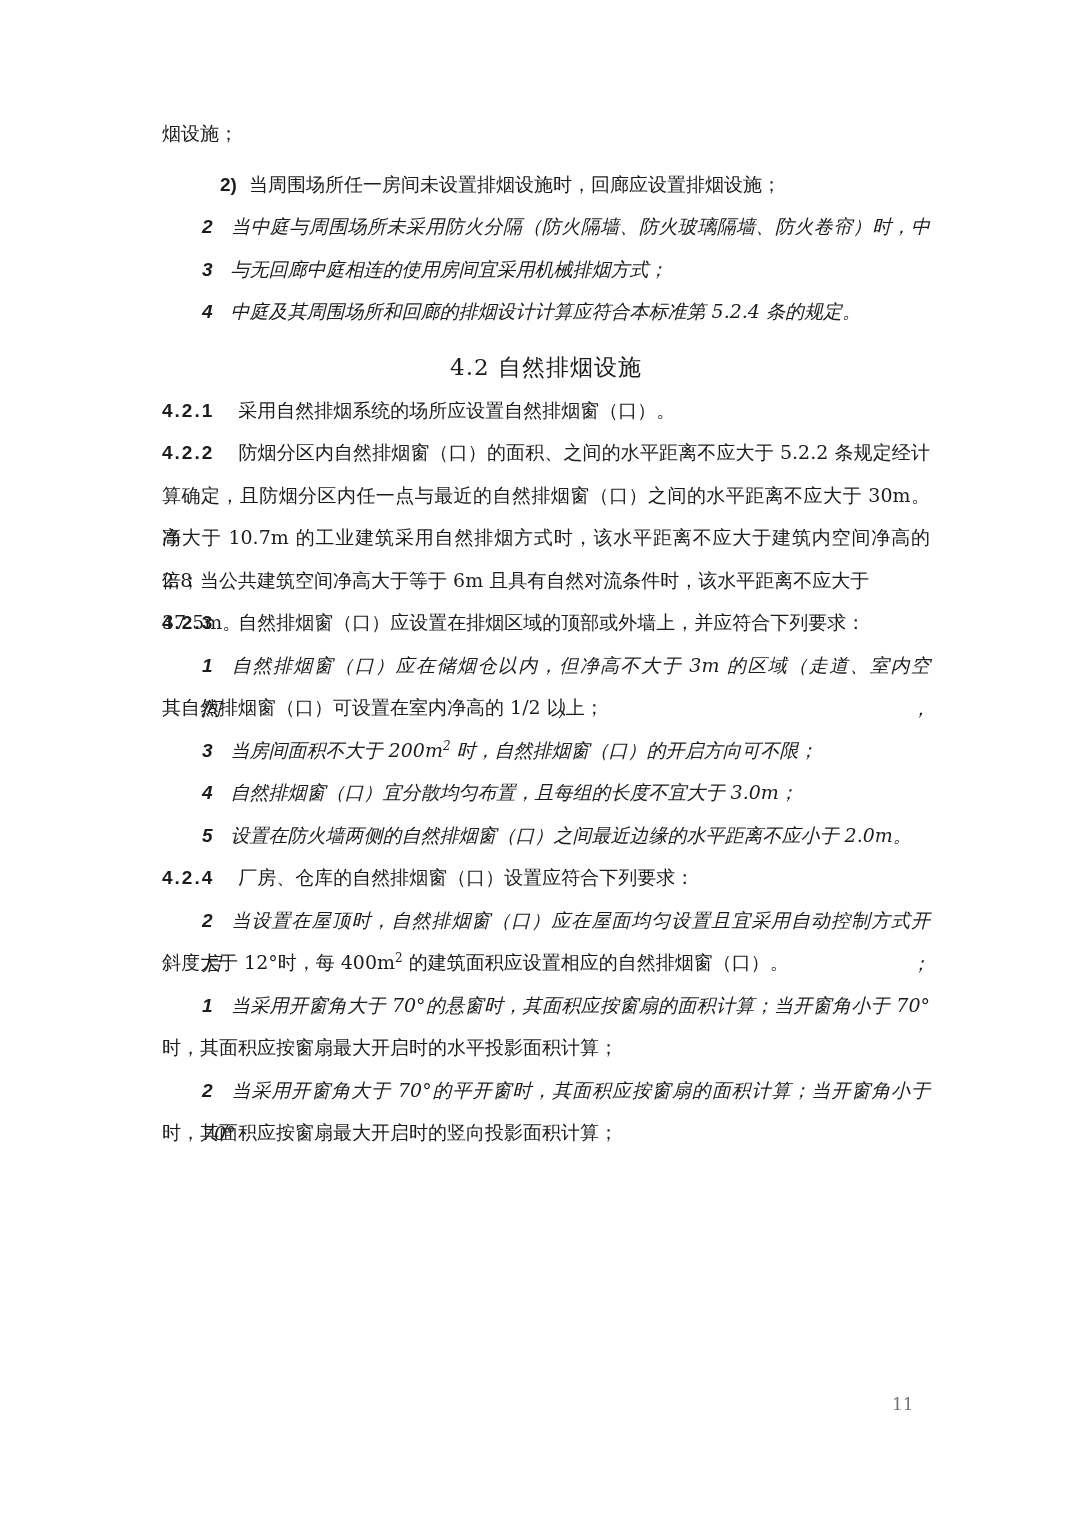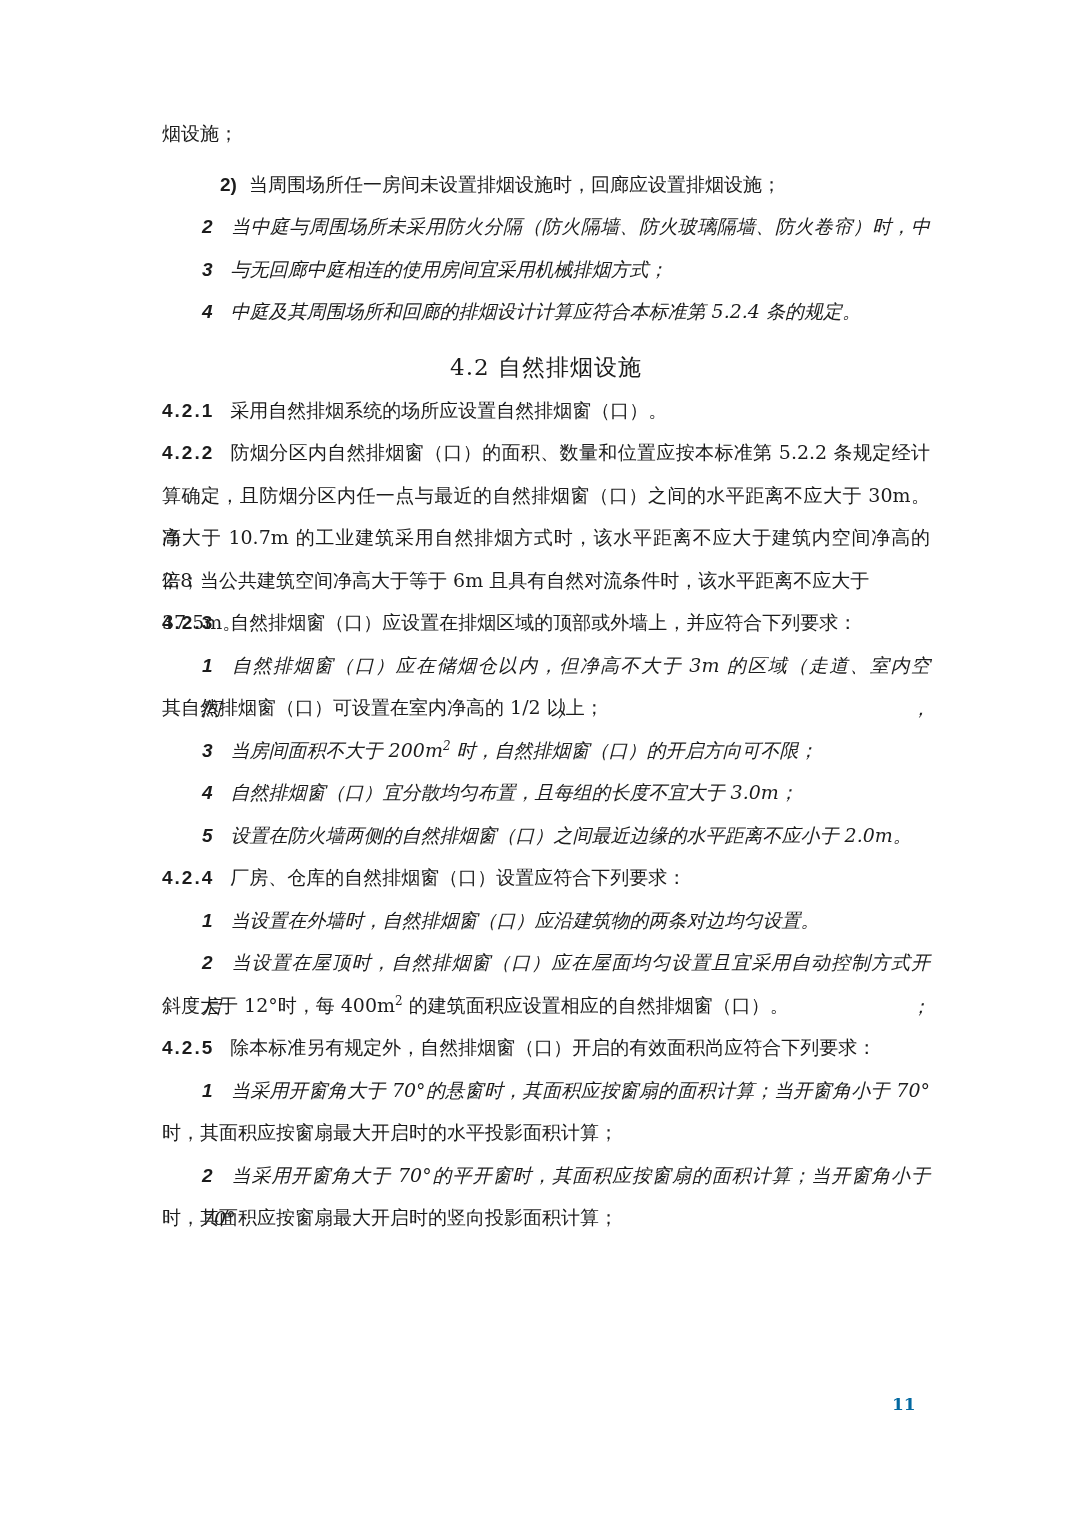--- a/index.html
+++ b/index.html
@@ -40,63 +40,60 @@
     font-size: 23px;
     font-weight: 400;
     text-align: center;
     letter-spacing: 1px;
   }
   .label {
     font-weight: 700;
     font-family: "Liberation Sans", "DejaVu Sans", sans-serif;
     font-size: 19px;
   }
-  .line.clause  .label { letter-spacing: 2px; margin-right: 16px; }
+  .line.clause  .label { letter-spacing: 2px; margin-right: 24px; }
   .line.item    .label { margin-right: 18px; }
   .line.subitem .label { margin-right: 12px; }
   sup {
     font-size: 12px;
     line-height: 0;
     vertical-align: super;
   }
   .page-number {
     position: absolute;
     left: 892px; top: 1393px;
     font-size: 17px;
     line-height: 22px;
-    color: #0369a1;
-    font-weight: bold;
+    color: #737373;
   }
 </style>
 </head>
 <body>
 
 <div class="page">
   <div class="content">
       <div class="line continuation"><span>烟设施；</span></div>
       <div class="line subitem"><span class="label">2)</span><span>当周围场所任一房间未设置排烟设施时，回廊应设置排烟设施；</span></div>
       <div class="line item fill"><span class="label">2</span><span>当中庭与周围场所未采用防火分隔（防火隔墙、防火玻璃隔墙、防火卷帘）时，中</span></div>
       <div class="line item"><span class="label">3</span><span>与无回廊中庭相连的使用房间宜采用机械排烟方式；</span></div>
       <div class="line item"><span class="label">4</span><span>中庭及其周围场所和回廊的排烟设计计算应符合本标准第 5.2.4 条的规定。</span></div>
       <div class="line heading"><span>4.2 自然排烟设施</span></div>
       <div class="line clause"><span class="label">4.2.1</span><span>采用自然排烟系统的场所应设置自然排烟窗（口）。</span></div>
-      <div class="line clause fill"><span class="label">4.2.2</span><span>防烟分区内自然排烟窗（口）的面积、数量和位置应按本标准第 5.2.2 条规定经计</span></div>
+      <div class="line clause fill"><span class="label">4.2.2</span><span>防烟分区内自然排烟窗（口）的面积、之间的水平距离不应大于 5.2.2 条规定经计</span></div>
       <div class="line continuation fill"><span>算确定，且防烟分区内任一点与最近的自然排烟窗（口）之间的水平距离不应大于 30m。净</span></div>
       <div class="line continuation fill"><span>高大于 10.7m 的工业建筑采用自然排烟方式时，该水平距离不应大于建筑内空间净高的 2.8</span></div>
       <div class="line continuation"><span>倍；当公共建筑空间净高大于等于 6m 且具有自然对流条件时，该水平距离不应大于 37.5m。</span></div>
       <div class="line clause"><span class="label">4.2.3</span><span>自然排烟窗（口）应设置在排烟区域的顶部或外墙上，并应符合下列要求：</span></div>
       <div class="line item fill"><span class="label">1</span><span>自然排烟窗（口）应在储烟仓以内，但净高不大于 3m 的区域（走道、室内空间），</span></div>
       <div class="line continuation"><span>其自然排烟窗（口）可设置在室内净高的 1/2 以上；</span></div>
       <div class="line item"><span class="label">3</span><span>当房间面积不大于 200m<sup>2</sup> 时，自然排烟窗（口）的开启方向可不限；</span></div>
       <div class="line item"><span class="label">4</span><span>自然排烟窗（口）宜分散均匀布置，且每组的长度不宜大于 3.0m；</span></div>
       <div class="line item"><span class="label">5</span><span>设置在防火墙两侧的自然排烟窗（口）之间最近边缘的水平距离不应小于 2.0m。</span></div>
       <div class="line clause"><span class="label">4.2.4</span><span>厂房、仓库的自然排烟窗（口）设置应符合下列要求：</span></div>
-      <div class="line item"><span class="label">1</span><span>当设置在外墙时，自然排烟窗（口）应沿建筑物的两条对边均匀设置。</span></div>
       <div class="line item fill"><span class="label">2</span><span>当设置在屋顶时，自然排烟窗（口）应在屋面均匀设置且宜采用自动控制方式开启；</span></div>
       <div class="line continuation"><span>斜度大于 12°时，每 400m<sup>2</sup> 的建筑面积应设置相应的自然排烟窗（口）。</span></div>
-      <div class="line clause"><span class="label">4.2.5</span><span>除本标准另有规定外，自然排烟窗（口）开启的有效面积尚应符合下列要求：</span></div>
       <div class="line item fill"><span class="label">1</span><span>当采用开窗角大于 70°的悬窗时，其面积应按窗扇的面积计算；当开窗角小于 70°</span></div>
       <div class="line continuation"><span>时，其面积应按窗扇最大开启时的水平投影面积计算；</span></div>
       <div class="line item fill"><span class="label">2</span><span>当采用开窗角大于 70°的平开窗时，其面积应按窗扇的面积计算；当开窗角小于 70°</span></div>
       <div class="line continuation"><span>时，其面积应按窗扇最大开启时的竖向投影面积计算；</span></div>
     </div>
   <div class="page-number">11</div>
 </div>
 
 </body></html>

